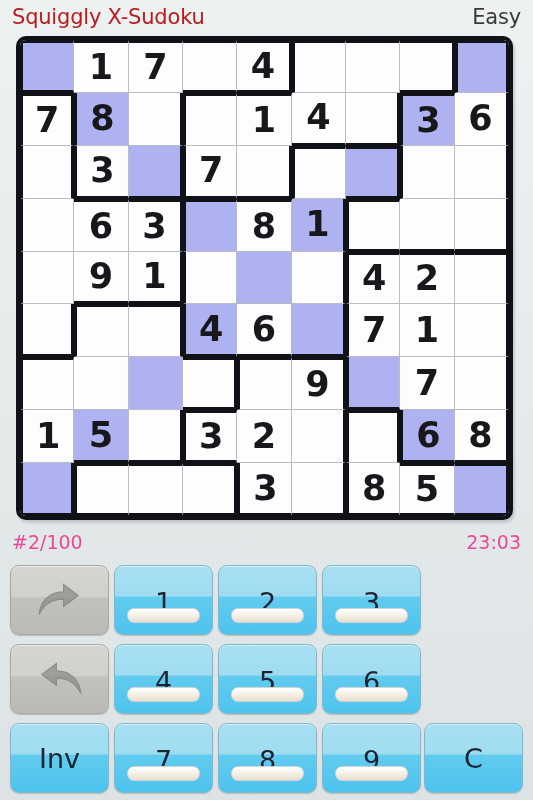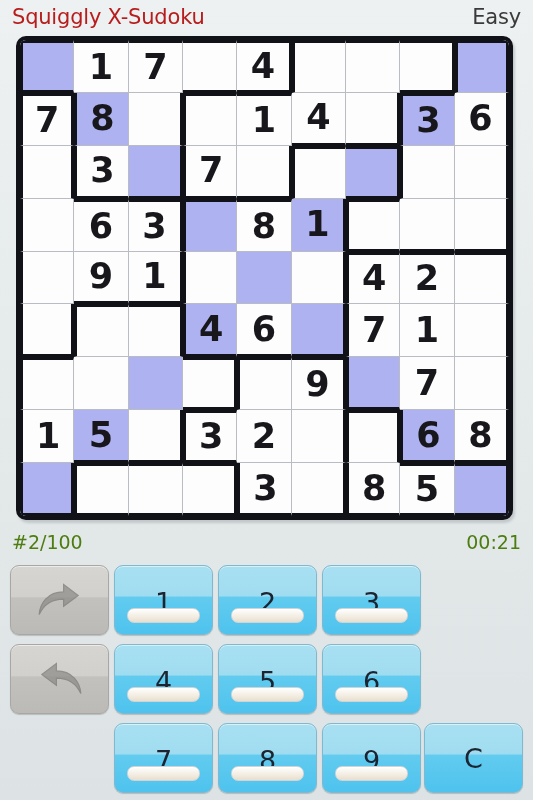--- a/index.html
+++ b/index.html
@@ -104,21 +104,21 @@
     width: 533px;
     height: 30px;
     display: flex;
     align-items: center;
     justify-content: space-between;
     padding: 0 12px;
     box-sizing: border-box;
   }
   .status span {
     font-size: 19px;
-    color: #4d7c0f;
+    color: #ec4899;
   }
 
   
   .keypad {
     position: absolute;
     left: 0;
     top: 562px;
     width: 533px;
     height: 238px;
   }
@@ -261,37 +261,40 @@
         <div class="cell bb br" style="left: 271.667px; top: 423.111px; width: 54.3333px; height: 52.8889px;"></div>
         <div class="cell bb bl" style="left: 326px; top: 423.111px; width: 54.3333px; height: 52.8889px;">8</div>
         <div class="cell bt bb" style="left: 380.333px; top: 423.111px; width: 54.3333px; height: 52.8889px;">5</div>
         <div class="cell hl bt bb br" style="left: 434.667px; top: 423.111px; width: 54.3333px; height: 52.8889px;"></div>
       </div>
   </div>
 </div>
 
 <div class="status">
   <span>#2/100</span>
-  <span>00:21</span>
+  <span>23:03</span>
 </div>
 
 <div class="keypad" id="keypad">
 
   <div class="key gray nopill" style="left:10px; top:3px; width:99px; height:70px;">
     <svg class="arrow-icon" viewBox="0 0 64 44">
       <path d="M32 9 C14 9 6 22 5 34 C10 23 19 17 32 17 L32 25 L48 13 L32 1 Z" fill="#8d8b87" stroke="#7a7874" stroke-width="1.4" transform="translate(4,4)"></path>
     </svg>
   </div>
 
   <div class="key gray nopill" style="left:10px; top:82px; width:99px; height:70px;">
     <svg class="arrow-icon" viewBox="0 0 64 44">
       <path d="M32 9 C50 9 58 22 59 34 C54 23 45 17 32 17 L32 25 L16 13 L32 1 Z" fill="#8d8b87" stroke="#7a7874" stroke-width="1.4" transform="translate(-4,4)"></path>
     </svg>
   </div>
 
+  <div class="key nopill" style="left:10px; top:161px; width:99px; height:70px;">
+    <span class="label">Inv</span>
+  </div>
 
   <div class="key nopill" style="left:424px; top:161px; width:99px; height:70px;">
     <span class="label">C</span>
   </div>
 
 <div class="key" style="left: 114px; top: 3px; width: 99px; height: 70px;">
       <span class="digit">1</span>
       <div class="pill"></div>
     </div>
     <div class="key" style="left: 218px; top: 3px; width: 99px; height: 70px;">

